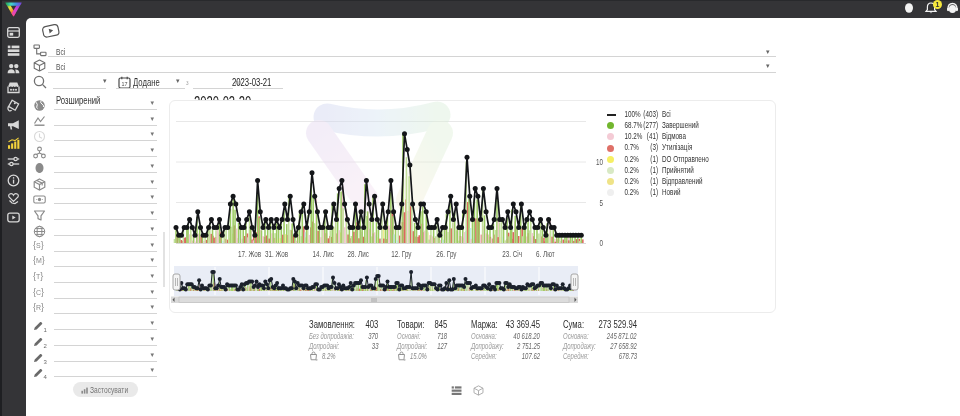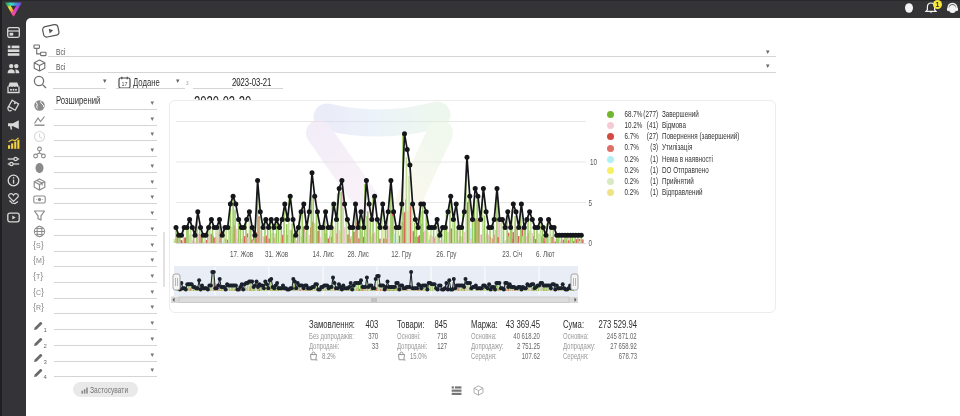--- a/index.html
+++ b/index.html
@@ -15,32 +15,32 @@
 .fico { position:absolute; left:0; top:0; width:13px; height:13px; }
 .finp { position:absolute; left:21px; right:3px; top:11px; border-bottom:1px solid #d4d4d4; }
 .fcar { position:absolute; right:6px; top:1px; font-size:7px; color:#777; }
 .fbrace { font-size:9px; color:#8a8a8a; white-space:nowrap; }
 .fbrace span { font-size:7px; }
 .hrow { position:absolute; color:#555; font-size:9.5px; white-space:nowrap; }
 .hline { position:absolute; border-bottom:1px solid #d4d4d4; }
 .hcaret { position:absolute; font-size:7px; color:#666; }
 #panel { position:absolute; left:169px; top:100px; width:607px; height:213px; border:1px solid #ececec; border-radius:6px; background:#fff; }
 .xlab { position:absolute; top:249px; width:60px; text-align:center; font-size:9px; color:#555; }
-.ylab { position:absolute; width:16px; font-size:9px; color:#555; }
+.ylab { position:absolute; width:16px; text-align:right; font-size:9px; color:#555; }
 #legend { position:absolute; left:603px; top:109px; }
 .lrow { height:11.15px; font-size:9px; color:#333; white-space:nowrap; }
 .lmark { display:inline-block; width:16px; text-align:left; padding-left:4px; box-sizing:border-box; }
 .lpct { width:18px; text-align:right; }
 .lcnt { width:21px; text-align:right; }
 .llab { margin-left:4px; }
 .scol { position:absolute; top:318px; }
 .smain { position:relative; font-size:11px; color:#2e2e2e; height:13px; white-space:nowrap; }
 .smain .cxl { position:absolute; left:0; top:0; }
 .smain .cxr { position:absolute; right:0; top:0; }
-.srow { position:relative; font-size:8.5px; color:#9a9a9a; height:10.2px; white-space:nowrap; }
+.srow { position:relative; font-size:8.5px; color:#9a9a9a; height:10.2px; white-space:nowrap;font-style:italic; }
 .srow .slab { position:absolute; left:0; top:0; }
 .srow .sval { position:absolute; right:0; top:0; }
 .sval { color:#666; }
 #applybtn { position:absolute; left:73px; top:382px; width:65px; height:15px; background:#e9e9e9; border-radius:8px; font-size:9.5px; color:#757575; text-align:left; line-height:15px; white-space:nowrap; }
 </style></head>
 <body>
 <div id="topline"></div>
 <div style="position:absolute;left:3px;top:1px"><svg width="21" height="16" viewBox="0 0 40 32">
       <defs>
 <linearGradient id="lgT" x1="0" y1="0" x2="1" y2="0">
@@ -1850,37 +1850,37 @@
 <path d="M574.5 297.5 L576.5 299.7 L574.5 301.9 Z" fill="#555"></path>
 <g stroke="#9a9a9a" stroke-width="0.8">
       <line x1="372" y1="298" x2="372" y2="302"></line>
       <line x1="374" y1="298" x2="374" y2="302"></line>
       <line x1="376" y1="298" x2="376" y2="302"></line>
     </g>
 </svg>
 <div class="ylab" style="left:587px;top:157px"><span class="cxr">10</span></div>
 <div class="ylab" style="left:587px;top:198px"><span class="cxr">5</span></div>
 <div class="ylab" style="left:587px;top:238px"><span class="cxr">0</span></div>
-<div class="xlab" style="left:212px"><span class="cxc">17. Жов</span></div>
+<div class="xlab" style="left:220px"><span class="cxc">17. Жов</span></div>
 <div class="xlab" style="left:247px"><span class="cxc">31. Жов</span></div>
 <div class="xlab" style="left:293px"><span class="cxc">14. Лис</span></div>
 <div class="xlab" style="left:328px"><span class="cxc">28. Лис</span></div>
 <div class="xlab" style="left:371px"><span class="cxc">12. Гру</span></div>
 <div class="xlab" style="left:416px"><span class="cxc">26. Гру</span></div>
 <div class="xlab" style="left:482px"><span class="cxc">23. Січ</span></div>
 <div class="xlab" style="left:515px"><span class="cxc">6. Лют</span></div>
 <div id="legend">
+    <div class="lrow"><span class="lmark"><span style="display:inline-block;width:9px;height:2px;background:#222;vertical-align:middle"></span></span><span class="lpct cxr">100%</span><span class="lcnt cxr">(403)</span><span class="llab cxl">Всі</span></div>
     <div class="lrow"><span class="lmark"><span style="display:inline-block;width:7px;height:7px;border-radius:50%;background:#72b62e;vertical-align:middle"></span></span><span class="lpct cxr">68.7%</span><span class="lcnt cxr">(277)</span><span class="llab cxl">Завершений</span></div>
     <div class="lrow"><span class="lmark"><span style="display:inline-block;width:7px;height:7px;border-radius:50%;background:#f4cbd5;vertical-align:middle"></span></span><span class="lpct cxr">10.2%</span><span class="lcnt cxr">(41)</span><span class="llab cxl">Відмова</span></div>
-    <div class="lrow"><span class="lmark"><span style="display:inline-block;width:7px;height:7px;border-radius:50%;background:#d24a42;vertical-align:middle"></span></span><span class="lpct cxr">6.7%</span><span class="lcnt cxr">(27)</span><span class="llab cxl">Повернення (завершений)</span></div>
     <div class="lrow"><span class="lmark"><span style="display:inline-block;width:7px;height:7px;border-radius:50%;background:#df7067;vertical-align:middle"></span></span><span class="lpct cxr">0.7%</span><span class="lcnt cxr">(3)</span><span class="llab cxl">Утилізація</span></div>
-    <div class="lrow"><span class="lmark"><span style="display:inline-block;width:7px;height:7px;border-radius:50%;background:#aef0f4;vertical-align:middle"></span></span><span class="lpct cxr">0.2%</span><span class="lcnt cxr">(1)</span><span class="llab cxl">Нема в наявності</span></div>
     <div class="lrow"><span class="lmark"><span style="display:inline-block;width:7px;height:7px;border-radius:50%;background:#f6ef64;vertical-align:middle"></span></span><span class="lpct cxr">0.2%</span><span class="lcnt cxr">(1)</span><span class="llab cxl">DO Отправлено</span></div>
     <div class="lrow"><span class="lmark"><span style="display:inline-block;width:7px;height:7px;border-radius:50%;background:#d8e9c4;vertical-align:middle"></span></span><span class="lpct cxr">0.2%</span><span class="lcnt cxr">(1)</span><span class="llab cxl">Прийнятий</span></div>
     <div class="lrow"><span class="lmark"><span style="display:inline-block;width:7px;height:7px;border-radius:50%;background:#efe387;vertical-align:middle"></span></span><span class="lpct cxr">0.2%</span><span class="lcnt cxr">(1)</span><span class="llab cxl">Відправлений</span></div>
+    <div class="lrow"><span class="lmark"><span style="display:inline-block;width:7px;height:7px;border-radius:50%;background:#efefef;vertical-align:middle"></span></span><span class="lpct cxr">0.2%</span><span class="lcnt cxr">(1)</span><span class="llab cxl">Новий</span></div>
   </div>
 <div class="scol" style="left:309px;width:69px">
 <div class="smain">
       <span class="cxl">Замовлення:</span>
       <span class="cxr">403</span>
     </div>
     <div class="srow">
       <span class="slab cxl">Без допродажів:</span>
       <span class="sval cxr">370</span>
     </div>

